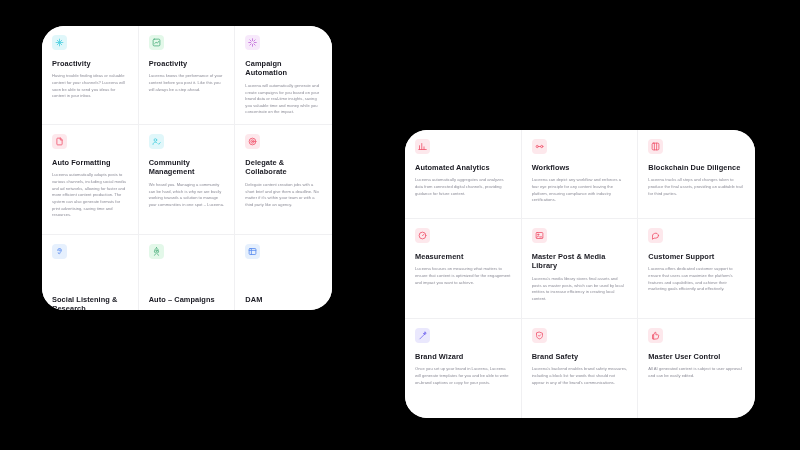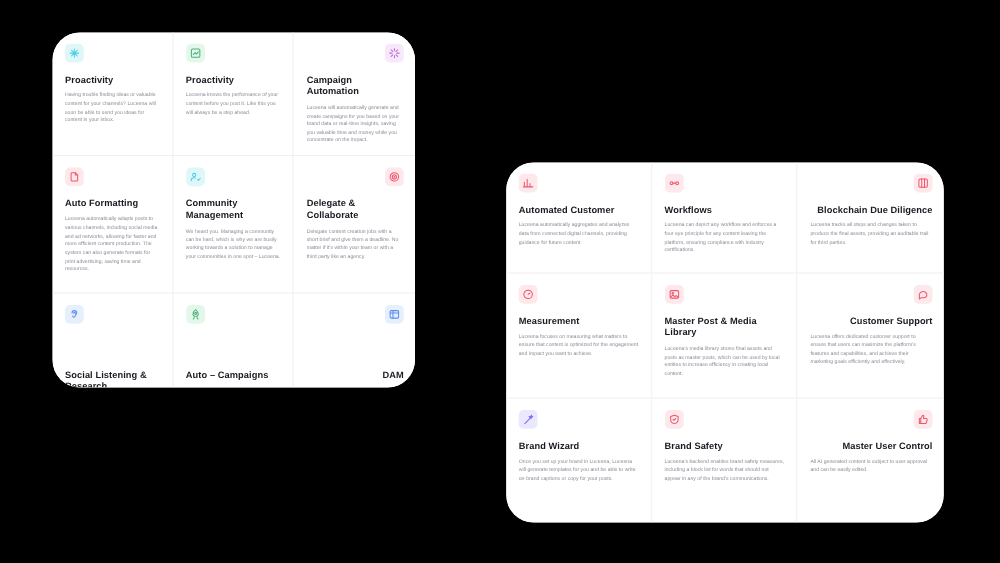--- a/index.html
+++ b/index.html
@@ -21,21 +21,21 @@
   }
   .card{
     box-sizing:border-box;
     padding:9px 9px 9px 10px;
     border-right:1px solid #f0f0f2;
     border-bottom:1px solid #f0f0f2;
     background:#fff;
     display:flex;flex-direction:column;
     overflow:hidden;
   }
-  .card:nth-child(3n){border-right:none;align-items:flex-end;}
+  .card:nth-child(3n){border-right:none;}
   #panel-left .card:nth-child(n+7){border-bottom:none;gap:27px;}
   #panel-right .card:nth-child(n+7){border-bottom:none;}
   .icon-tile{
     width:15px;height:15px;border-radius:4px;
     display:flex;align-items:center;justify-content:center;
     margin-bottom:9px;flex:none;
   }
   .icon-tile svg{width:9px;height:9px;display:block;}
   .card-title{
     font-size:7.4px;font-weight:700;color:#1a1a22;
@@ -149,21 +149,21 @@
 </div>
 
 <div class="panel" id="panel-right">
   <div class="grid">
       <div class="card">
         <div class="icon-tile" style="background: rgb(253, 232, 236); color: rgb(240, 85, 109);">
           <svg viewBox="0 0 24 24" fill="none" stroke="currentColor" stroke-width="2.2" stroke-linecap="round" stroke-linejoin="round">
             <path d="M4 20V10M10 20V4M16 20v-7M22 20H2"></path>
           </svg>
         </div>
-        <h3 class="card-title">Automated Customer</h3>
+        <h3 class="card-title">Automated Analytics</h3>
         <p class="card-body">Luceena automatically aggregates and analyzes data from connected digital channels, providing guidance for future content.</p>
       </div>
       <div class="card">
         <div class="icon-tile" style="background: rgb(253, 232, 236); color: rgb(240, 85, 109);">
           <svg viewBox="0 0 24 24" fill="none" stroke="currentColor" stroke-width="2.2" stroke-linecap="round" stroke-linejoin="round">
             <circle cx="6" cy="12" r="3"></circle>
             <circle cx="18" cy="12" r="3"></circle>
             <path d="M9 12h6"></path>
           </svg>
         </div>

